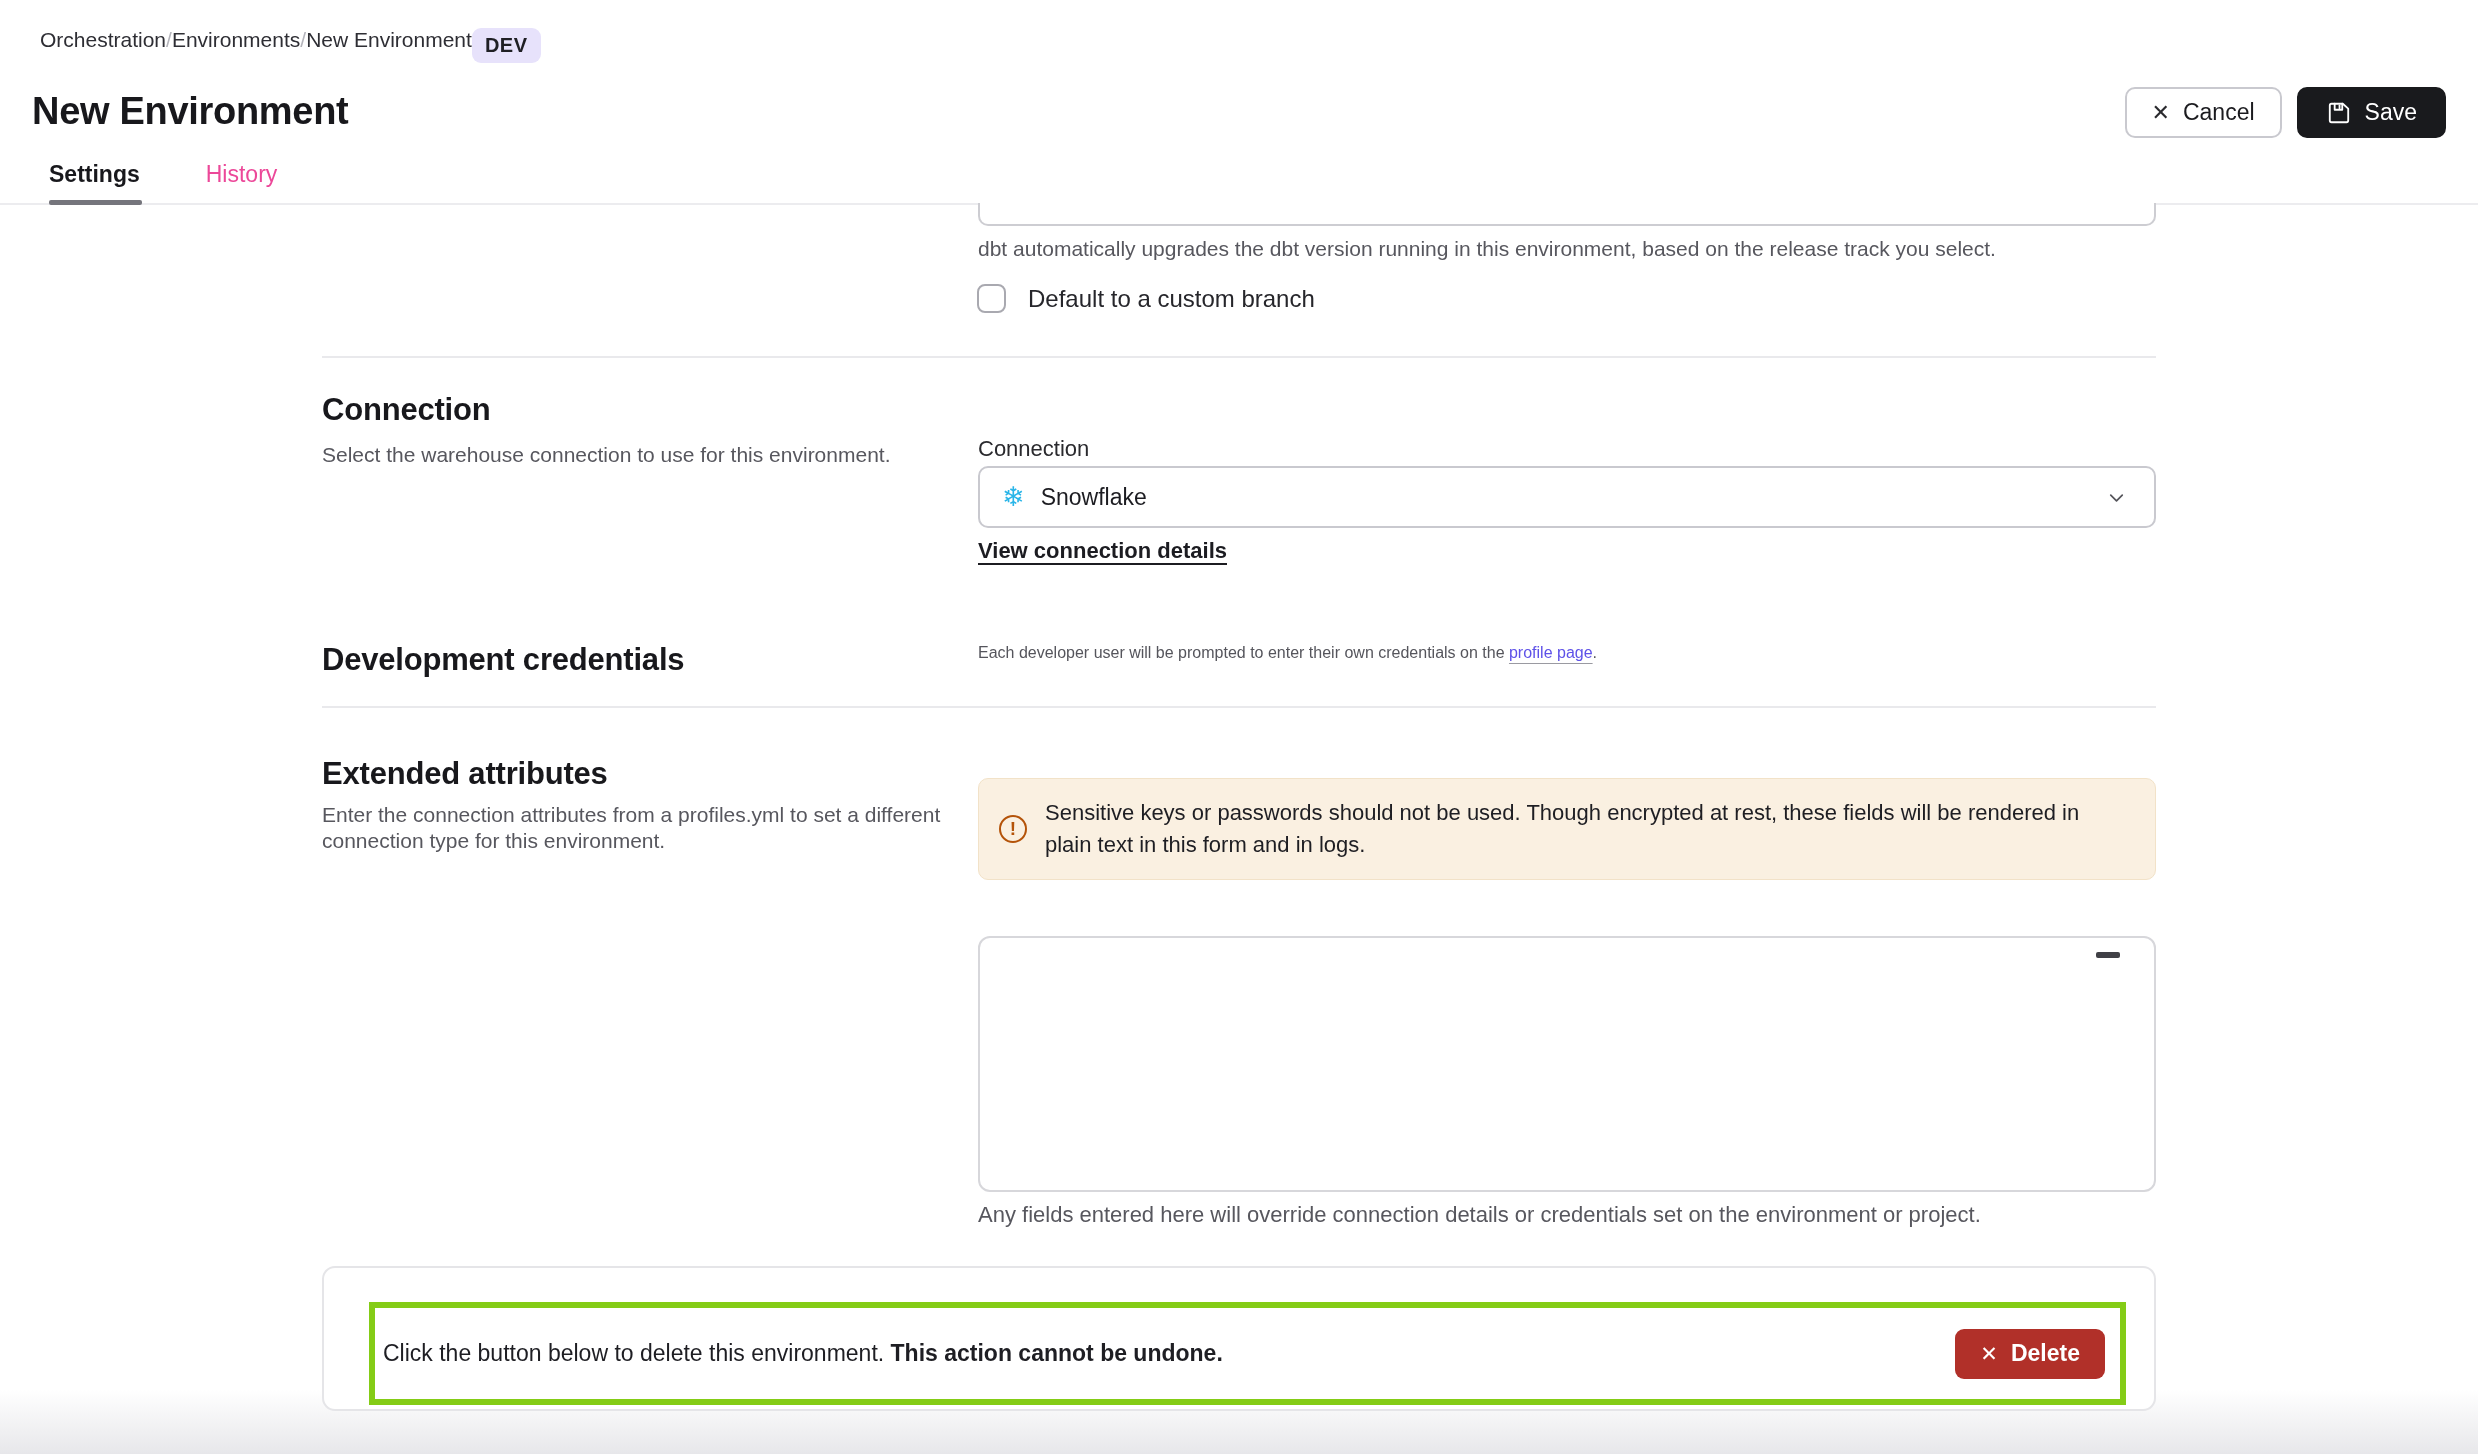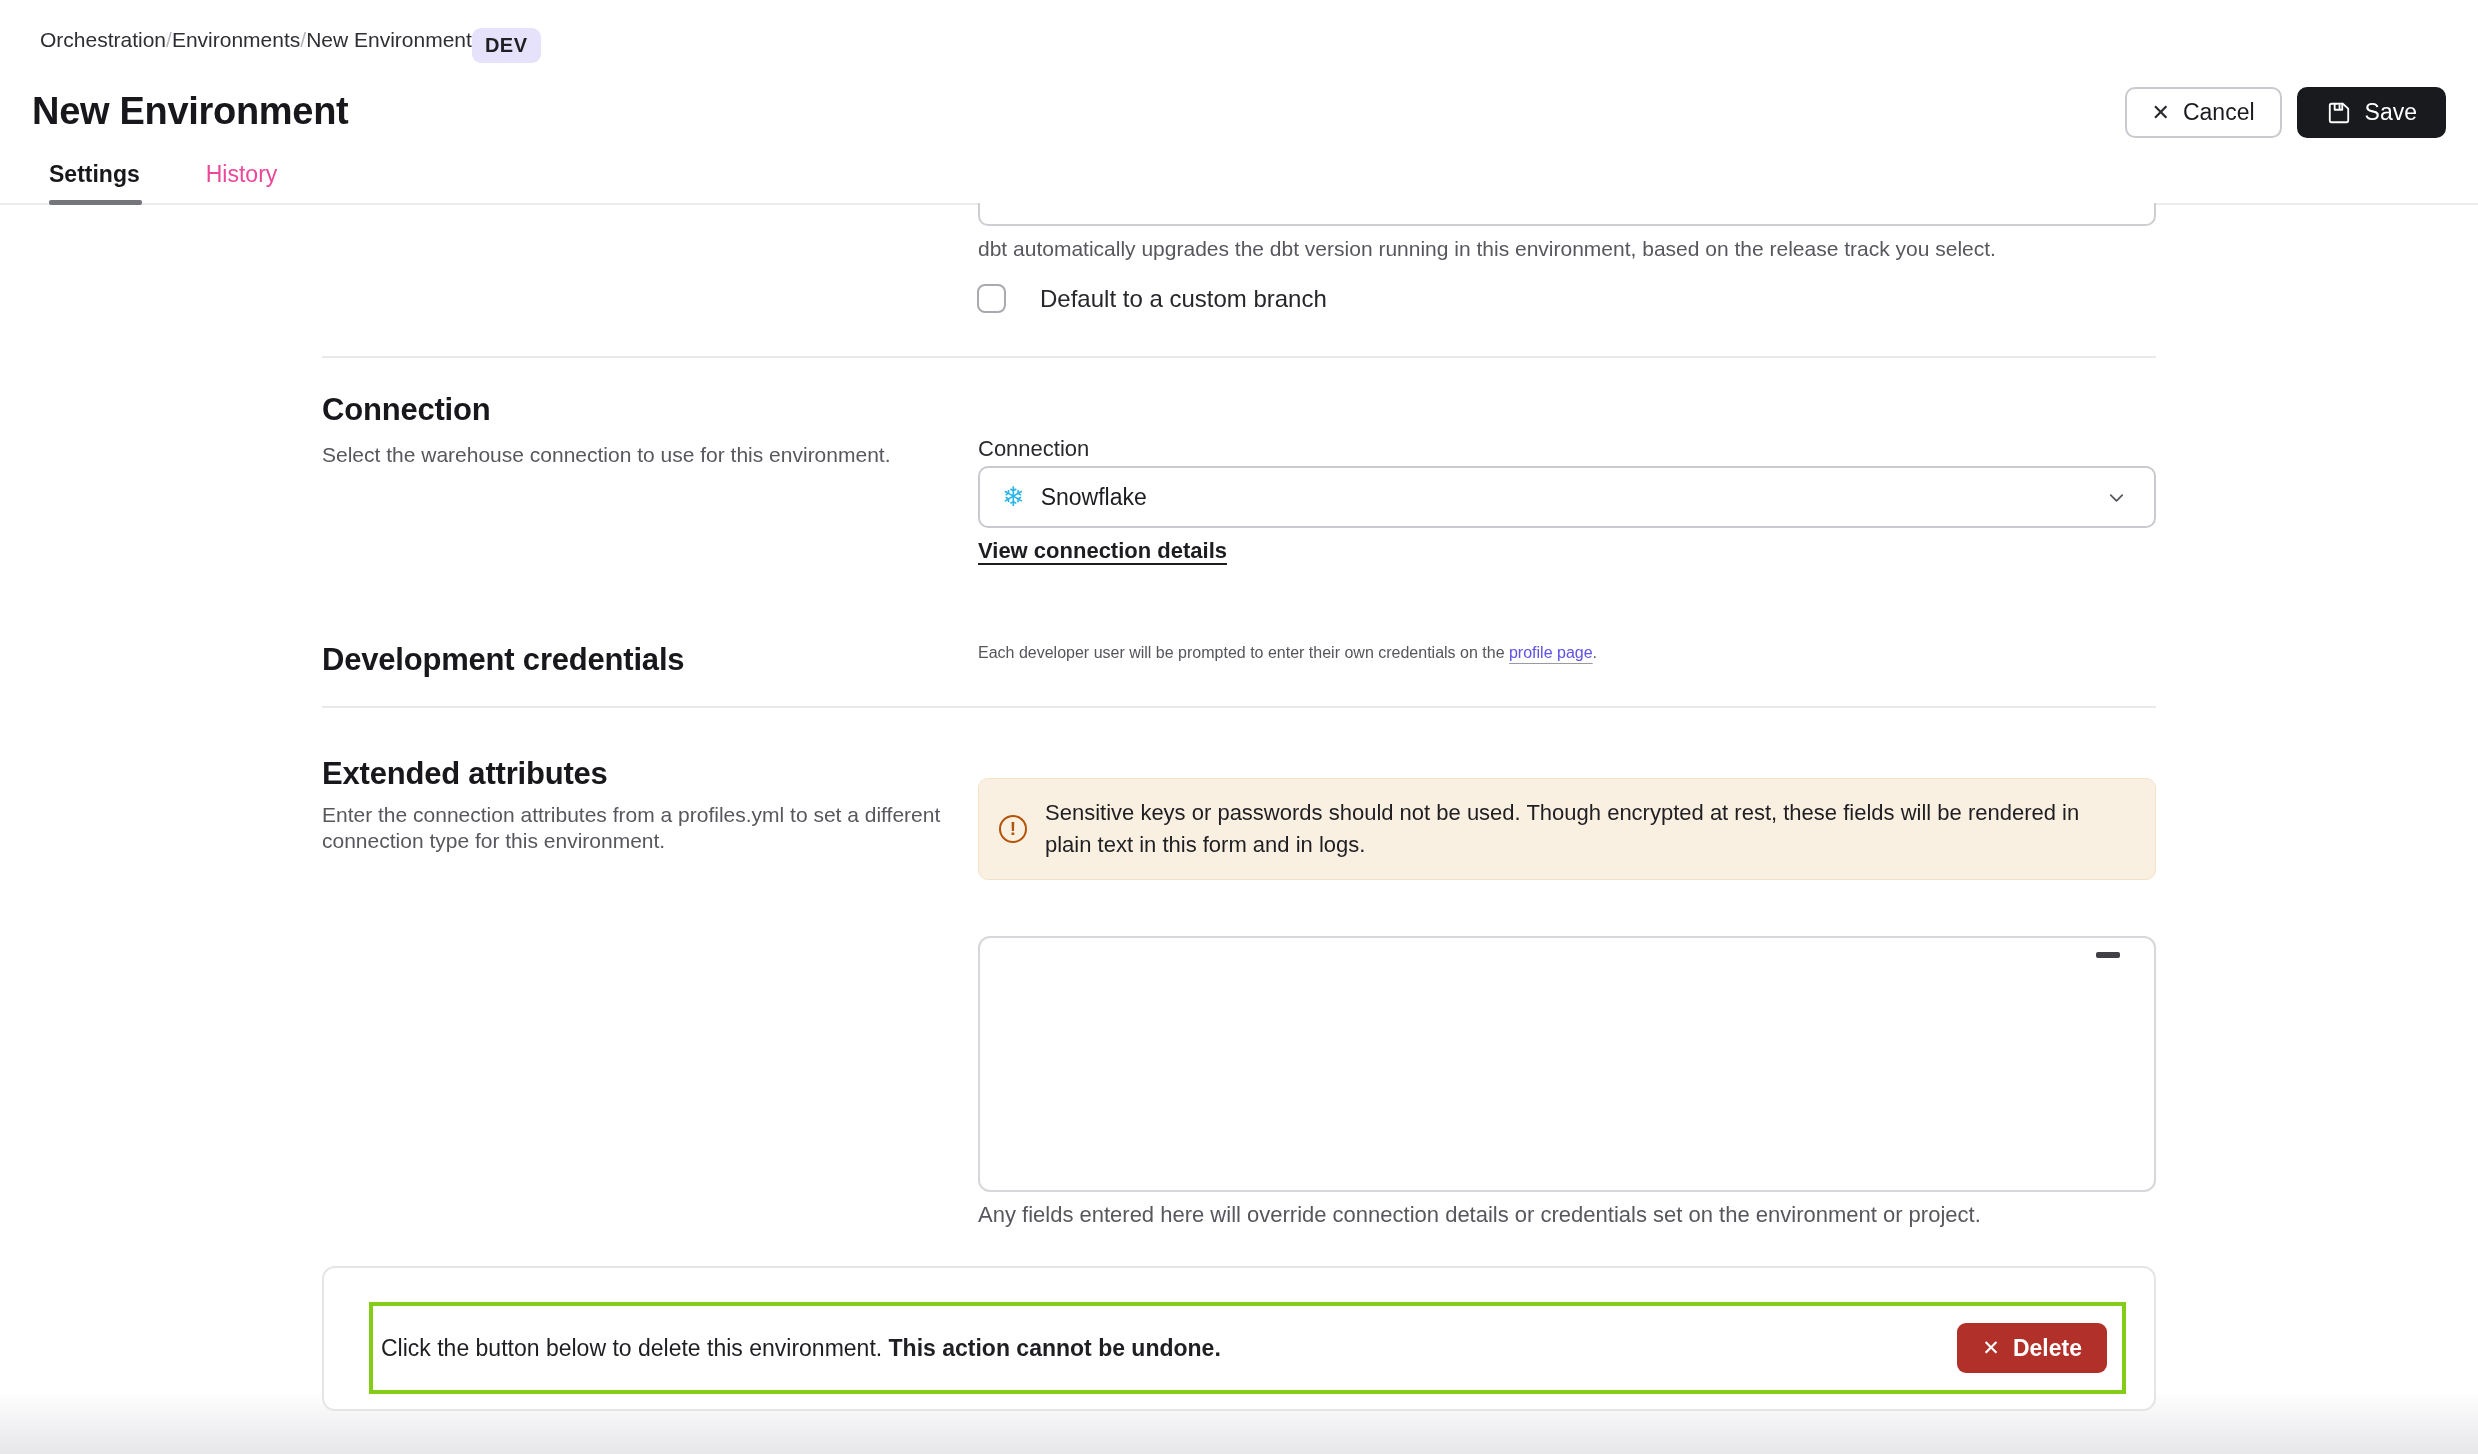--- a/index.html
+++ b/index.html
@@ -25,21 +25,21 @@
   .tabs { position: absolute; left: 49px; top: 161px; display: flex; gap: 42px; font-size: 23px; }
   .tab { padding-bottom: 18px; cursor: pointer; }
   .tab.active { font-weight: 700; color: #18181c; }
   .tab.inactive { font-weight: 400; color: #ec4899; margin-left: 24px; }
   .tabs-divider { position: absolute; left: 0; right: 0; top: 203px; height: 2px; background: #ececef; }
   .tab-underline { position: absolute; left: 49px; top: 200px; width: 93px; height: 5px; background: #75757c; border-radius: 2px; }
   .partial-input { position: absolute; left: 978px; width: 1178px; top: 203px; height: 23px;
     border: 2px solid #cdcdd2; border-top: none; border-radius: 0 0 10px 10px; background: #fff; }
   .helper-text { color: #57575e; font-size: 21px; }
   .helper-release { position: absolute; left: 978px; top: 237px; }
-  .checkbox-row { position: absolute; left: 977px; top: 284px; display: flex; align-items: center; gap: 34px; }
+  .checkbox-row { position: absolute; left: 977px; top: 284px; display: flex; align-items: center; gap: 22px; }
   .checkbox { width: 29px; height: 29px; border: 2px solid #a9a9b0; border-radius: 8px; background: #fff; cursor: pointer; }
   .checkbox-label { font-size: 24px; font-weight: 500; color: #26262b; }
 
   .divider { position: absolute; left: 322px; width: 1834px; height: 2px; background: #e9e9ec; }
   .divider-1 { top: 356px; }
   .divider-2 { top: 706px; }
 
   .section-heading { position: absolute; left: 322px; font-size: 31px; font-weight: 700; color: #18181c; letter-spacing: -0.2px; }
   .section-desc { position: absolute; left: 322px; color: #57575e; font-size: 21px; line-height: 26px; }
 
@@ -77,22 +77,22 @@
   .optional { font-size: 22px; color: #55555c; }
   .attr-textarea { position: absolute; left: 978px; top: 936px; width: 1178px; height: 256px;
     border: 2px solid #d7d7db; border-radius: 12px; background: #fff; resize: none; outline: none;
     font-family: "Liberation Mono", monospace; font-size: 21px; padding: 16px 60px 16px 18px; color: #1c1c21; }
   .collapse-bar { position: absolute; left: 2096px; top: 952px; width: 24px; height: 6px; background: #404046; border-radius: 2px; cursor: pointer; }
   .helper-override { position: absolute; left: 978px; top: 1202px; font-size: 22px; }
 
   
   .danger-card { position: absolute; left: 322px; top: 1266px; width: 1834px; height: 145px;
     border: 2px solid #e5e5e8; border-radius: 13px; background: #ffffff; z-index: 2; }
-  .annotation-rect { position: absolute; left: 45px; top: 34px; width: 1757px; height: 92px;
-    border: 4px solid #84cc16; background: #ffffff; display: flex; align-items: center; justify-content: space-between;
+  .annotation-rect { position: absolute; left: 45px; top: 34px; width: 1757px; height: 103px;
+    border: 6px solid #84cc16; background: #ffffff; display: flex; align-items: center; justify-content: space-between;
     padding: 0 15px 0 8px; }
   .danger-text { font-size: 23px; color: #1e1e23; }
   .danger-bold { font-weight: 700; }
   .btn-delete { display: flex; align-items: center; gap: 13px; height: 50px; padding: 0 25px;
     background: #b13029; border: none; border-radius: 9px; color: #ffffff; font-size: 23px; font-weight: 600;
     font-family: "Liberation Sans", sans-serif; cursor: pointer; }
   .btn-delete .x-glyph { font-size: 21px; font-weight: 400; }
 
   .bottom-fade { position: absolute; left: 0; right: 0; top: 1390px; height: 64px; z-index: 1;
     background: linear-gradient(180deg, rgba(233,233,235,0) 0%, #e7e7ea 100%); }

